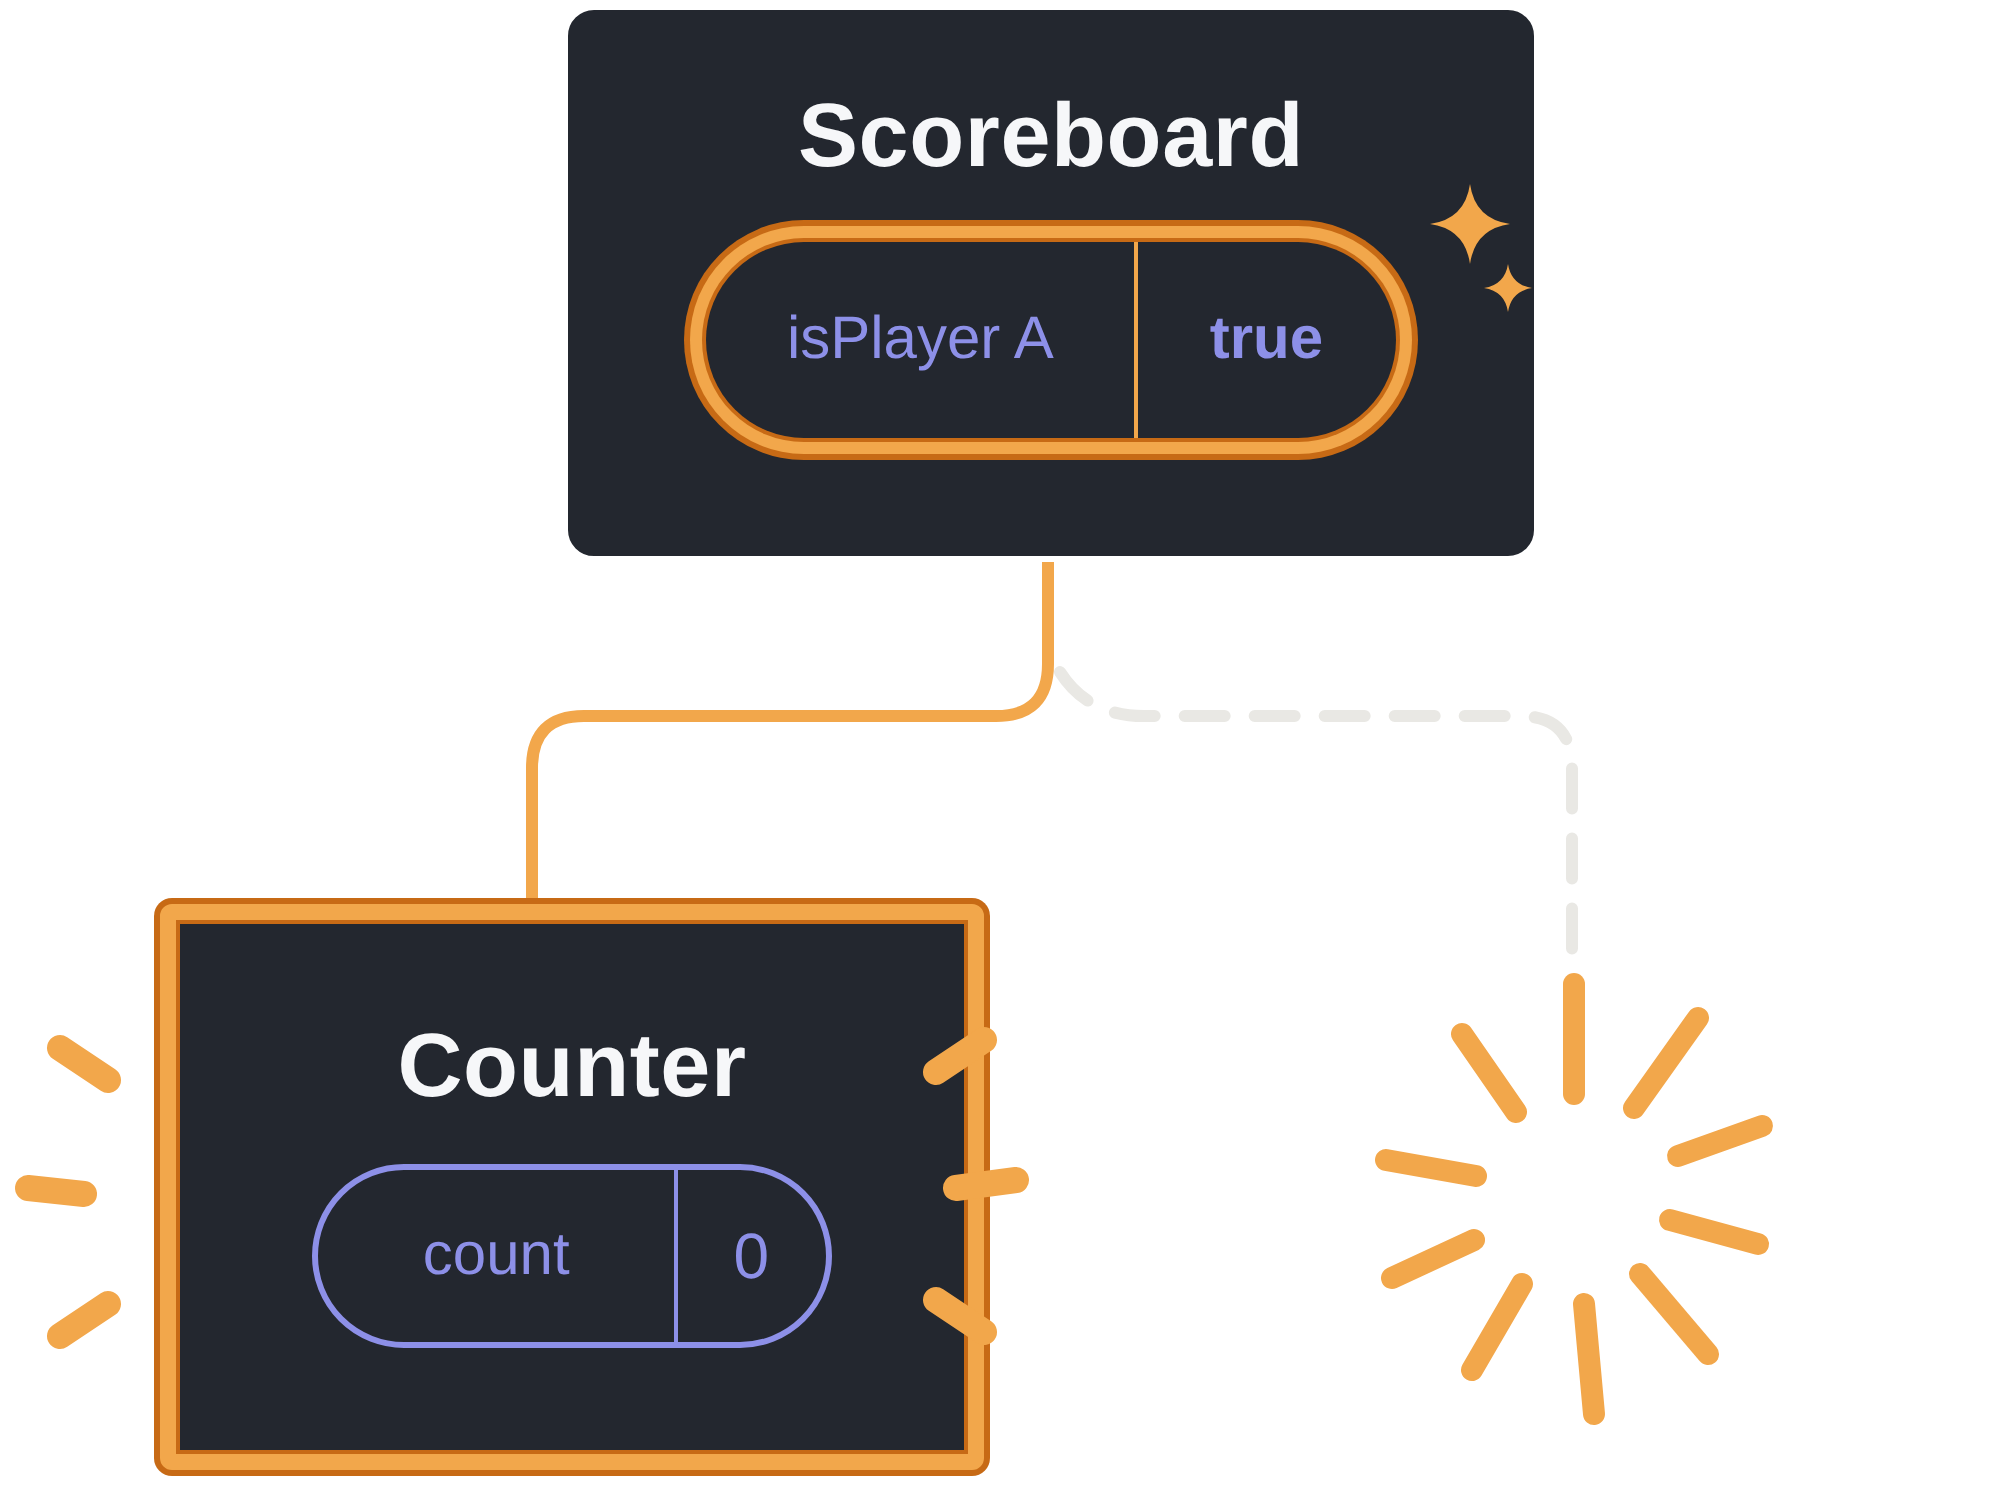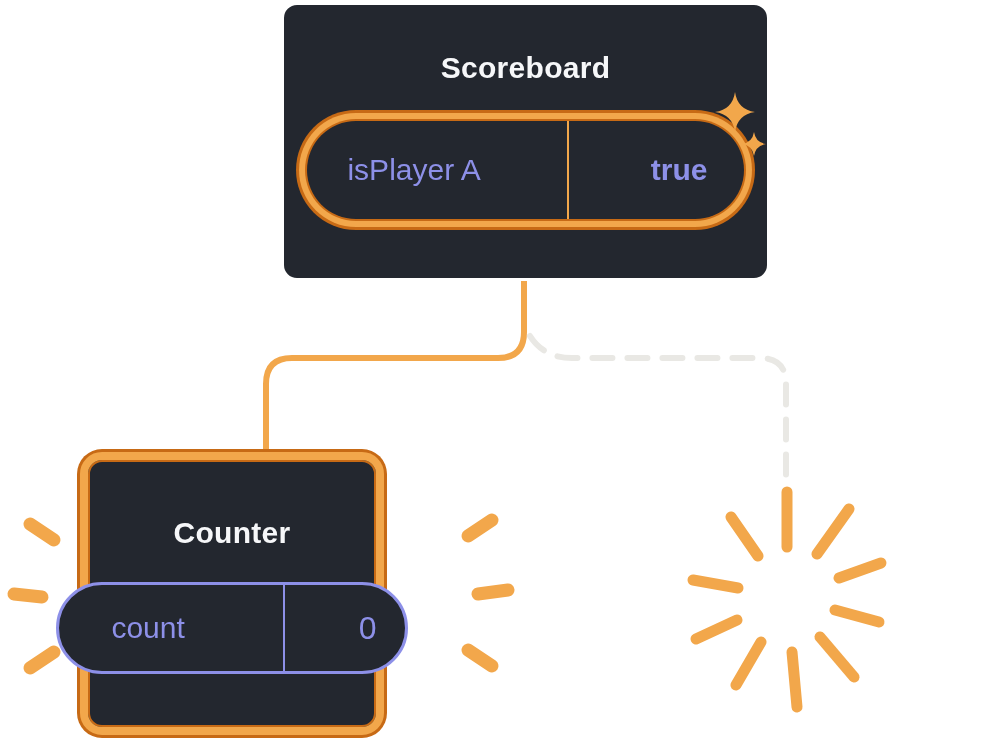--- a/index.html
+++ b/index.html
@@ -27,46 +27,45 @@
     display:flex;flex-direction:column;align-items:center;
     z-index:1;
   }
   .card.scoreboard{
     left:281px;top:2px;width:489px;height:279px;
     border:3px solid var(--card-border);
     border-radius:16px;
     padding-top:46px;
   }
   .card.counter{
-    left:80px;top:452px;width:304px;height:283px;
+    left:80px;top:452px;width:412px;height:283px;
     border:8px solid var(--accent-orange);
-    border-radius:22px;
+    border-radius:6px;
     box-shadow:0 0 0 3px var(--accent-orange-dark), inset 0 0 0 2px var(--accent-orange-dark);
     padding-top:56px;
   }
   .card-title{
-    font-size:30px;font-weight:600;color:var(--title-text);
+    font-size:45px;font-weight:600;color:var(--title-text);
     line-height:34px;letter-spacing:.3px;
   }
   .scoreboard .card-title{margin-bottom:28px;}
   .counter .card-title{margin-bottom:32px;}
 
   
   .pill-hl{
     background:var(--accent-orange);
     padding:8px;
     border-radius:999px;
     box-shadow:0 0 0 3px var(--accent-orange-dark);
   }
   .pill{
     display:flex;align-items:stretch;
     background:var(--card-bg);
     border-radius:999px;
     overflow:hidden;
-    gap:46px;
   }
   .pill-hl .pill{box-shadow:0 0 0 2px var(--accent-orange-dark);}
   .pill-cell{
     display:flex;align-items:center;justify-content:center;
     font-size:30px;color:var(--purple);line-height:30px;
   }
   .pill-hl .pill-key{padding:34px 40px;}
   .pill-hl .pill-value{padding:20px 36px;font-weight:700;}
   .pill-hl .pill-divider{width:2px;background:var(--accent-orange);}
 

